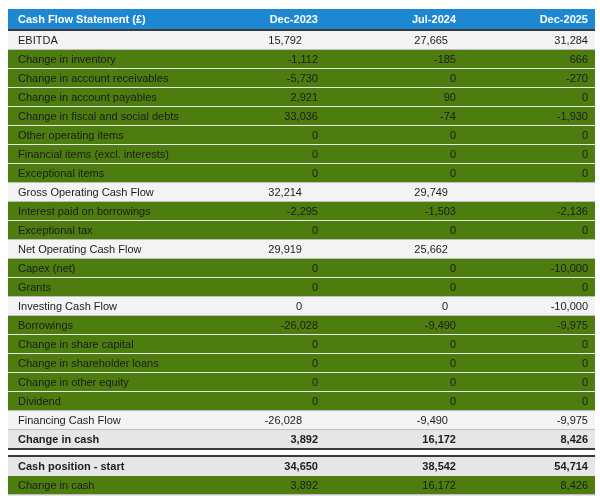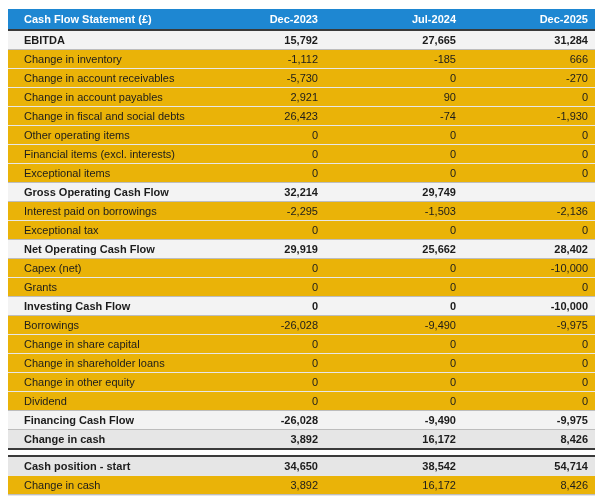--- a/index.html
+++ b/index.html
@@ -29,28 +29,28 @@
     align-items:center;
   }
   .thead{
     height:20px;
     background:var(--header-bg);
     color:var(--header-text);
     font-weight:bold;
     border-bottom:2px solid var(--dark-border);
   }
   .cell{white-space:nowrap;overflow:hidden;}
-  .cell.label{padding-left:16px;text-align:left;}
+  .cell.label{padding-left:10px;text-align:left;}
   .cell.num{padding-right:7px;text-align:right;}
-  .row{height:18px;background:#eab308;}
+  .row{height:18px;background:#4d7c0f;}
   .tbody .row + .row{border-top:1px solid var(--divider);}
   .tbody .row.subtotal + .row,
   .tbody .row + .row.subtotal,
   .tbody .row + .row.total{border-top:1px solid var(--divider-strong);}
-  .row.subtotal{background:var(--subtotal-bg);font-weight:bold;}
+  .row.subtotal{background:var(--subtotal-bg);font-weight:normal;gap:8px;}
   .row.total{background:var(--total-bg);font-weight:bold;}
   .section-a{border-bottom:2px solid var(--dark-border);}
   .section-b{
     margin-top:5px;
     border-top:2px solid var(--dark-border);
     border-bottom:2px solid var(--dark-border);
   }
 </style>
 </head>
 <body>
@@ -88,21 +88,21 @@
 
   <div class="grid-row row normal">
     <div class="cell label">Change in account payables</div>
     <div class="cell num">2,921</div>
     <div class="cell num">90</div>
     <div class="cell num">0</div>
   </div>
 
   <div class="grid-row row normal">
     <div class="cell label">Change in fiscal and social debts</div>
-    <div class="cell num">26,423</div>
+    <div class="cell num">33,036</div>
     <div class="cell num">-74</div>
     <div class="cell num">-1,930</div>
   </div>
 
   <div class="grid-row row normal">
     <div class="cell label">Other operating items</div>
     <div class="cell num">0</div>
     <div class="cell num">0</div>
     <div class="cell num">0</div>
   </div>
@@ -138,21 +138,20 @@
     <div class="cell label">Exceptional tax</div>
     <div class="cell num">0</div>
     <div class="cell num">0</div>
     <div class="cell num">0</div>
   </div>
 
   <div class="grid-row row subtotal">
     <div class="cell label">Net Operating Cash Flow</div>
     <div class="cell num">29,919</div>
     <div class="cell num">25,662</div>
-    <div class="cell num">28,402</div>
   </div>
 
   <div class="grid-row row normal">
     <div class="cell label">Capex (net)</div>
     <div class="cell num">0</div>
     <div class="cell num">0</div>
     <div class="cell num">-10,000</div>
   </div>
 
   <div class="grid-row row normal">

